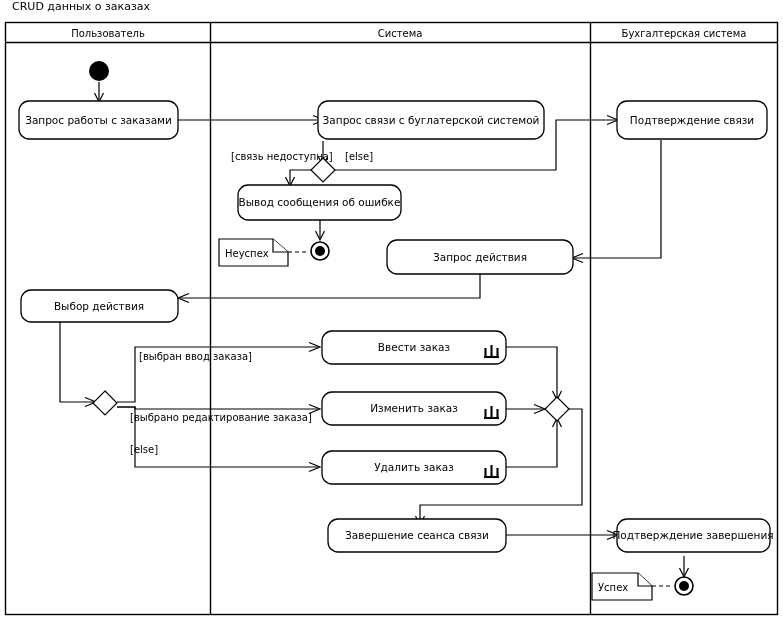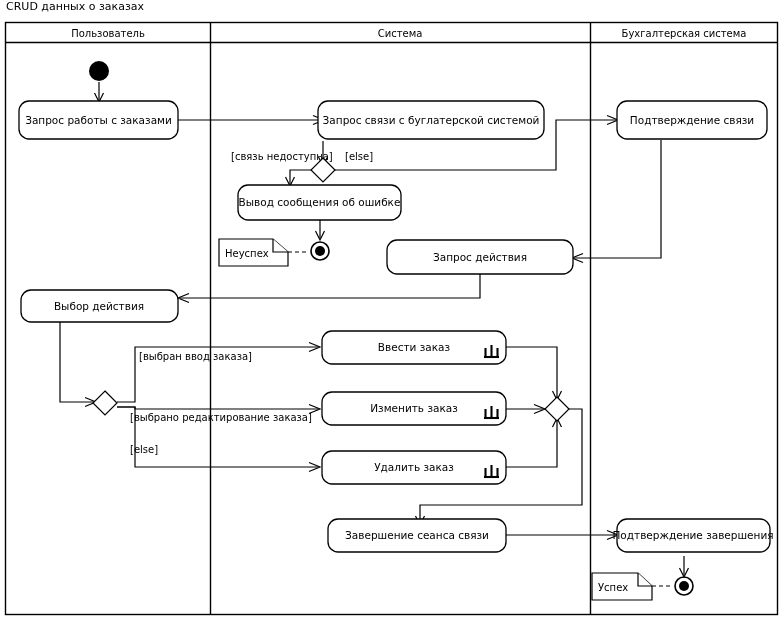--- a/index.html
+++ b/index.html
@@ -14,21 +14,21 @@
     color: #000000;
     overflow: hidden;
   }
   #diagram-root {
     position: relative;
     width: 783px;
     height: 623px;
   }
   #diagram-title {
     position: absolute;
-    left: 6px;
+    left: 12px;
     top: 0px;
     font-size: 11px;
     line-height: 14px;
     color: #000;
     white-space: nowrap;
   }
   svg.canvas {
     position: absolute;
     left: 0;
     top: 0;

